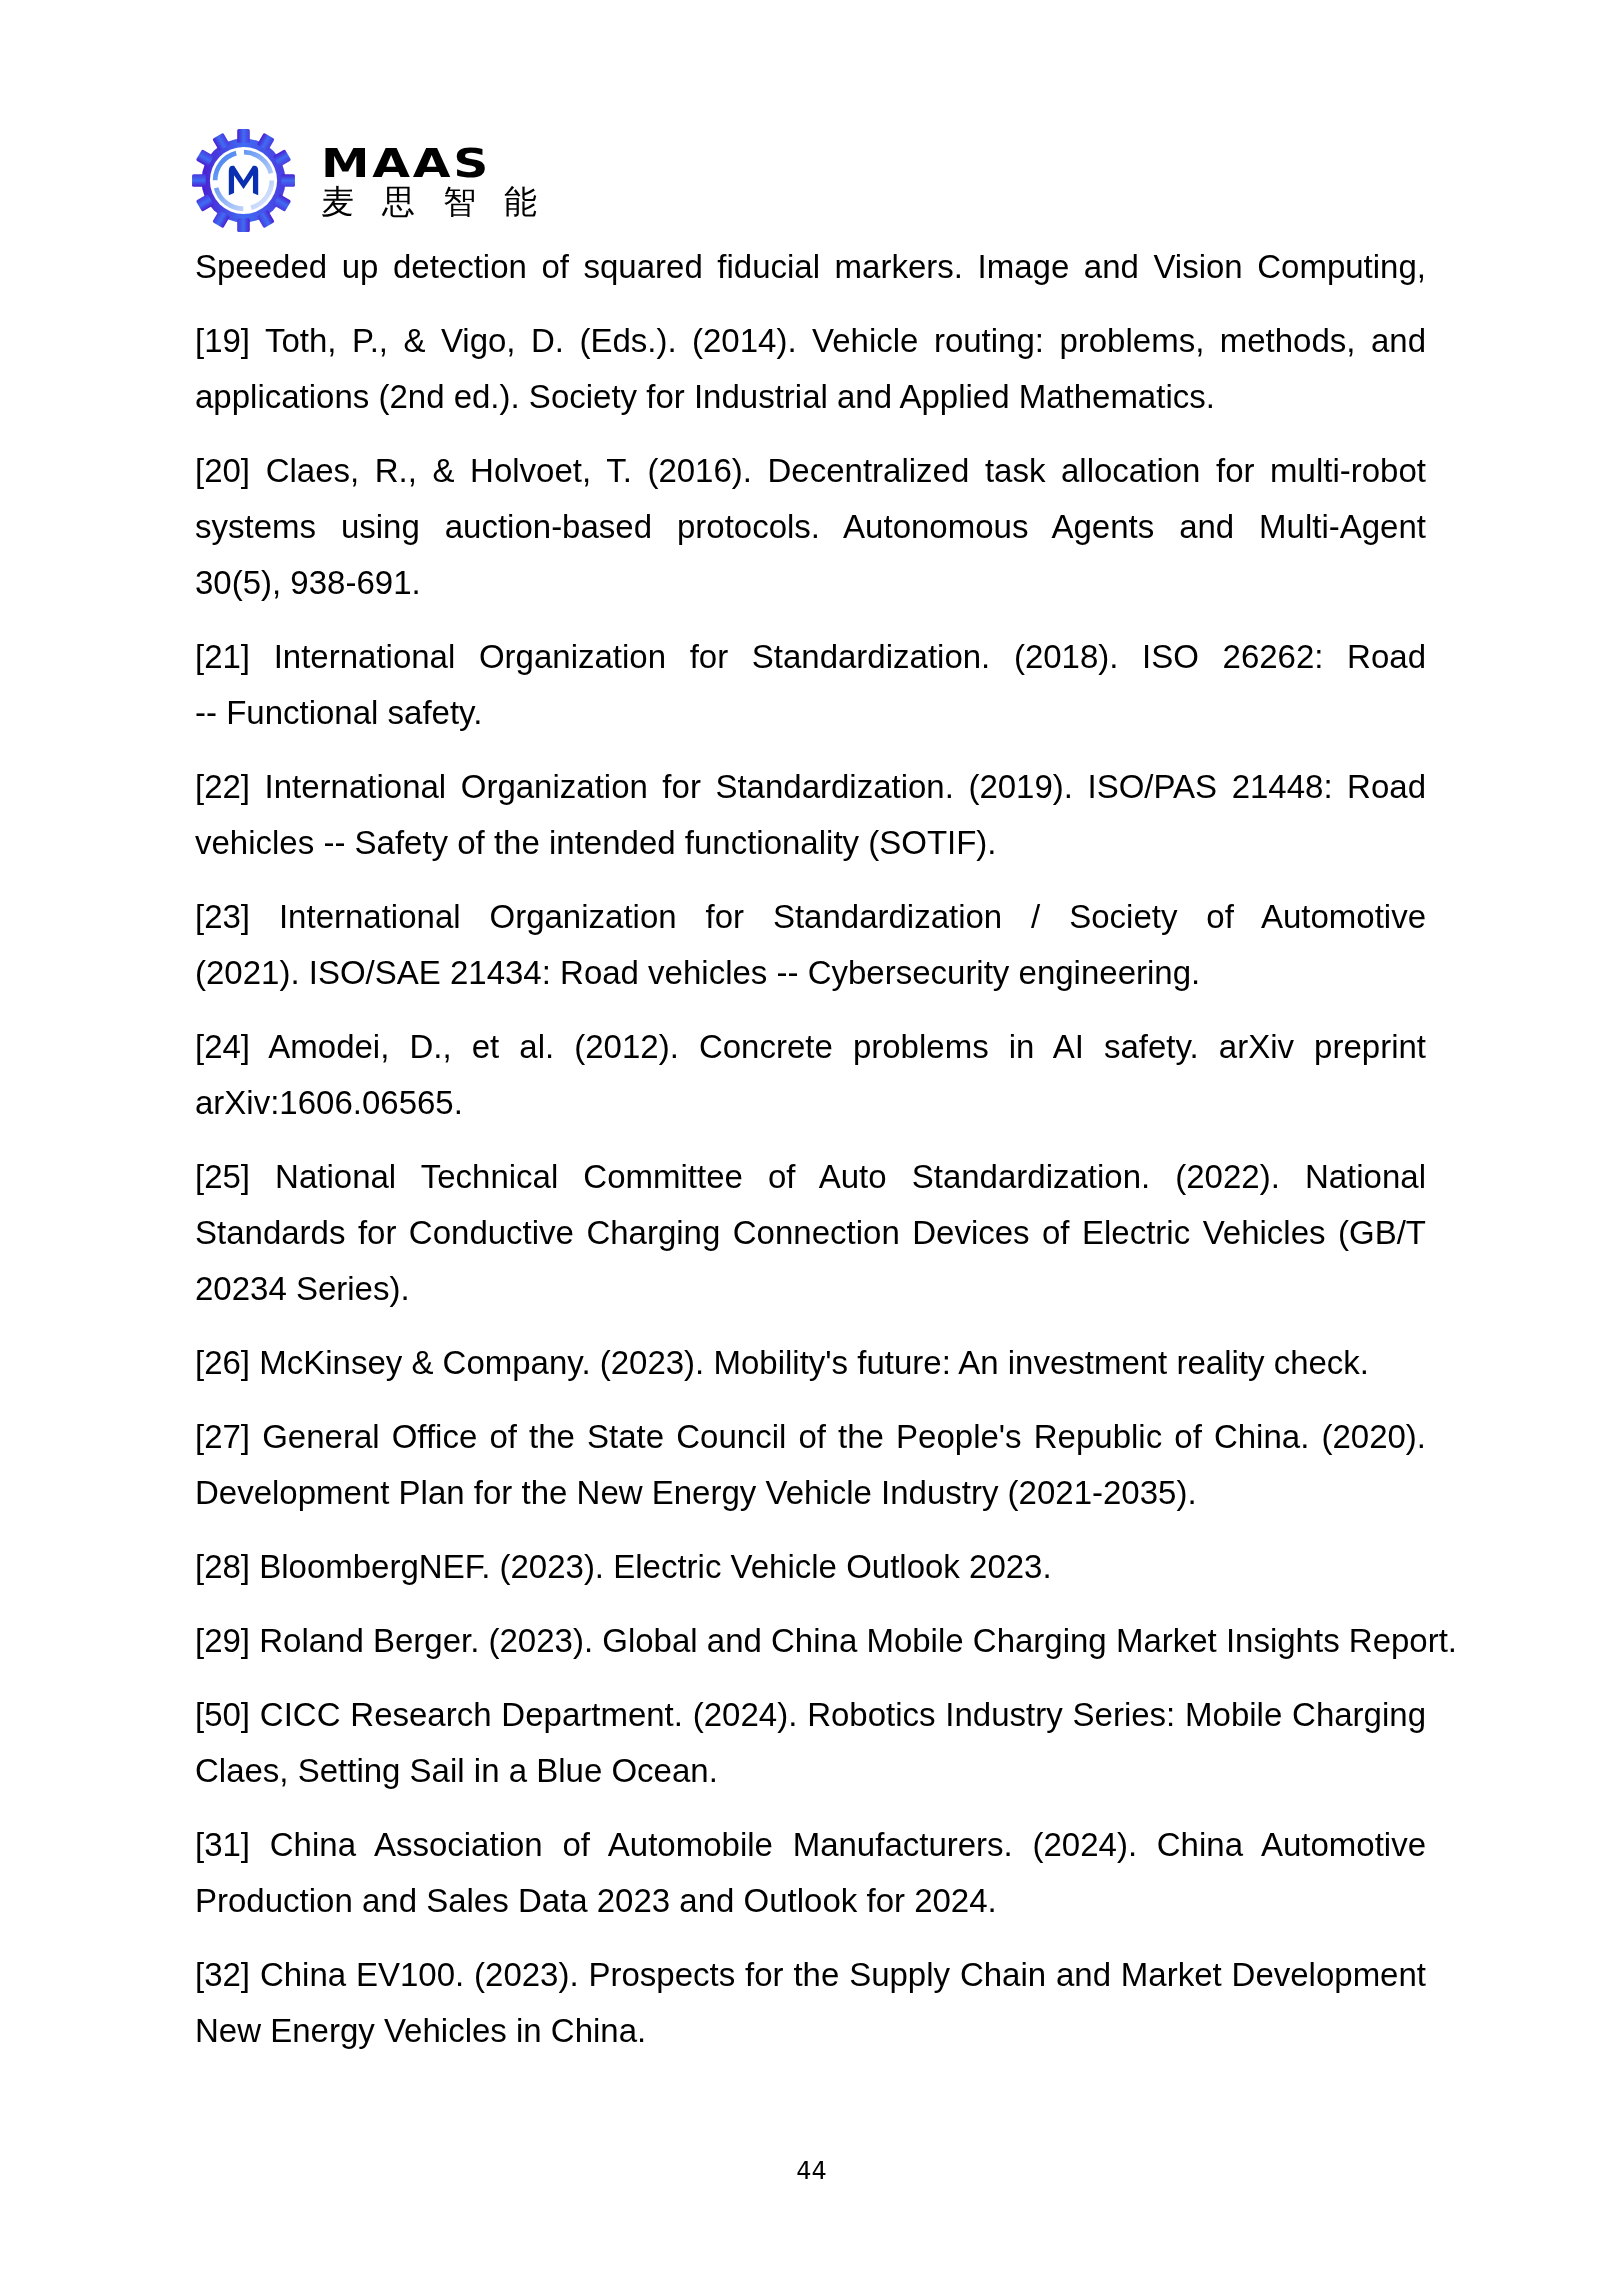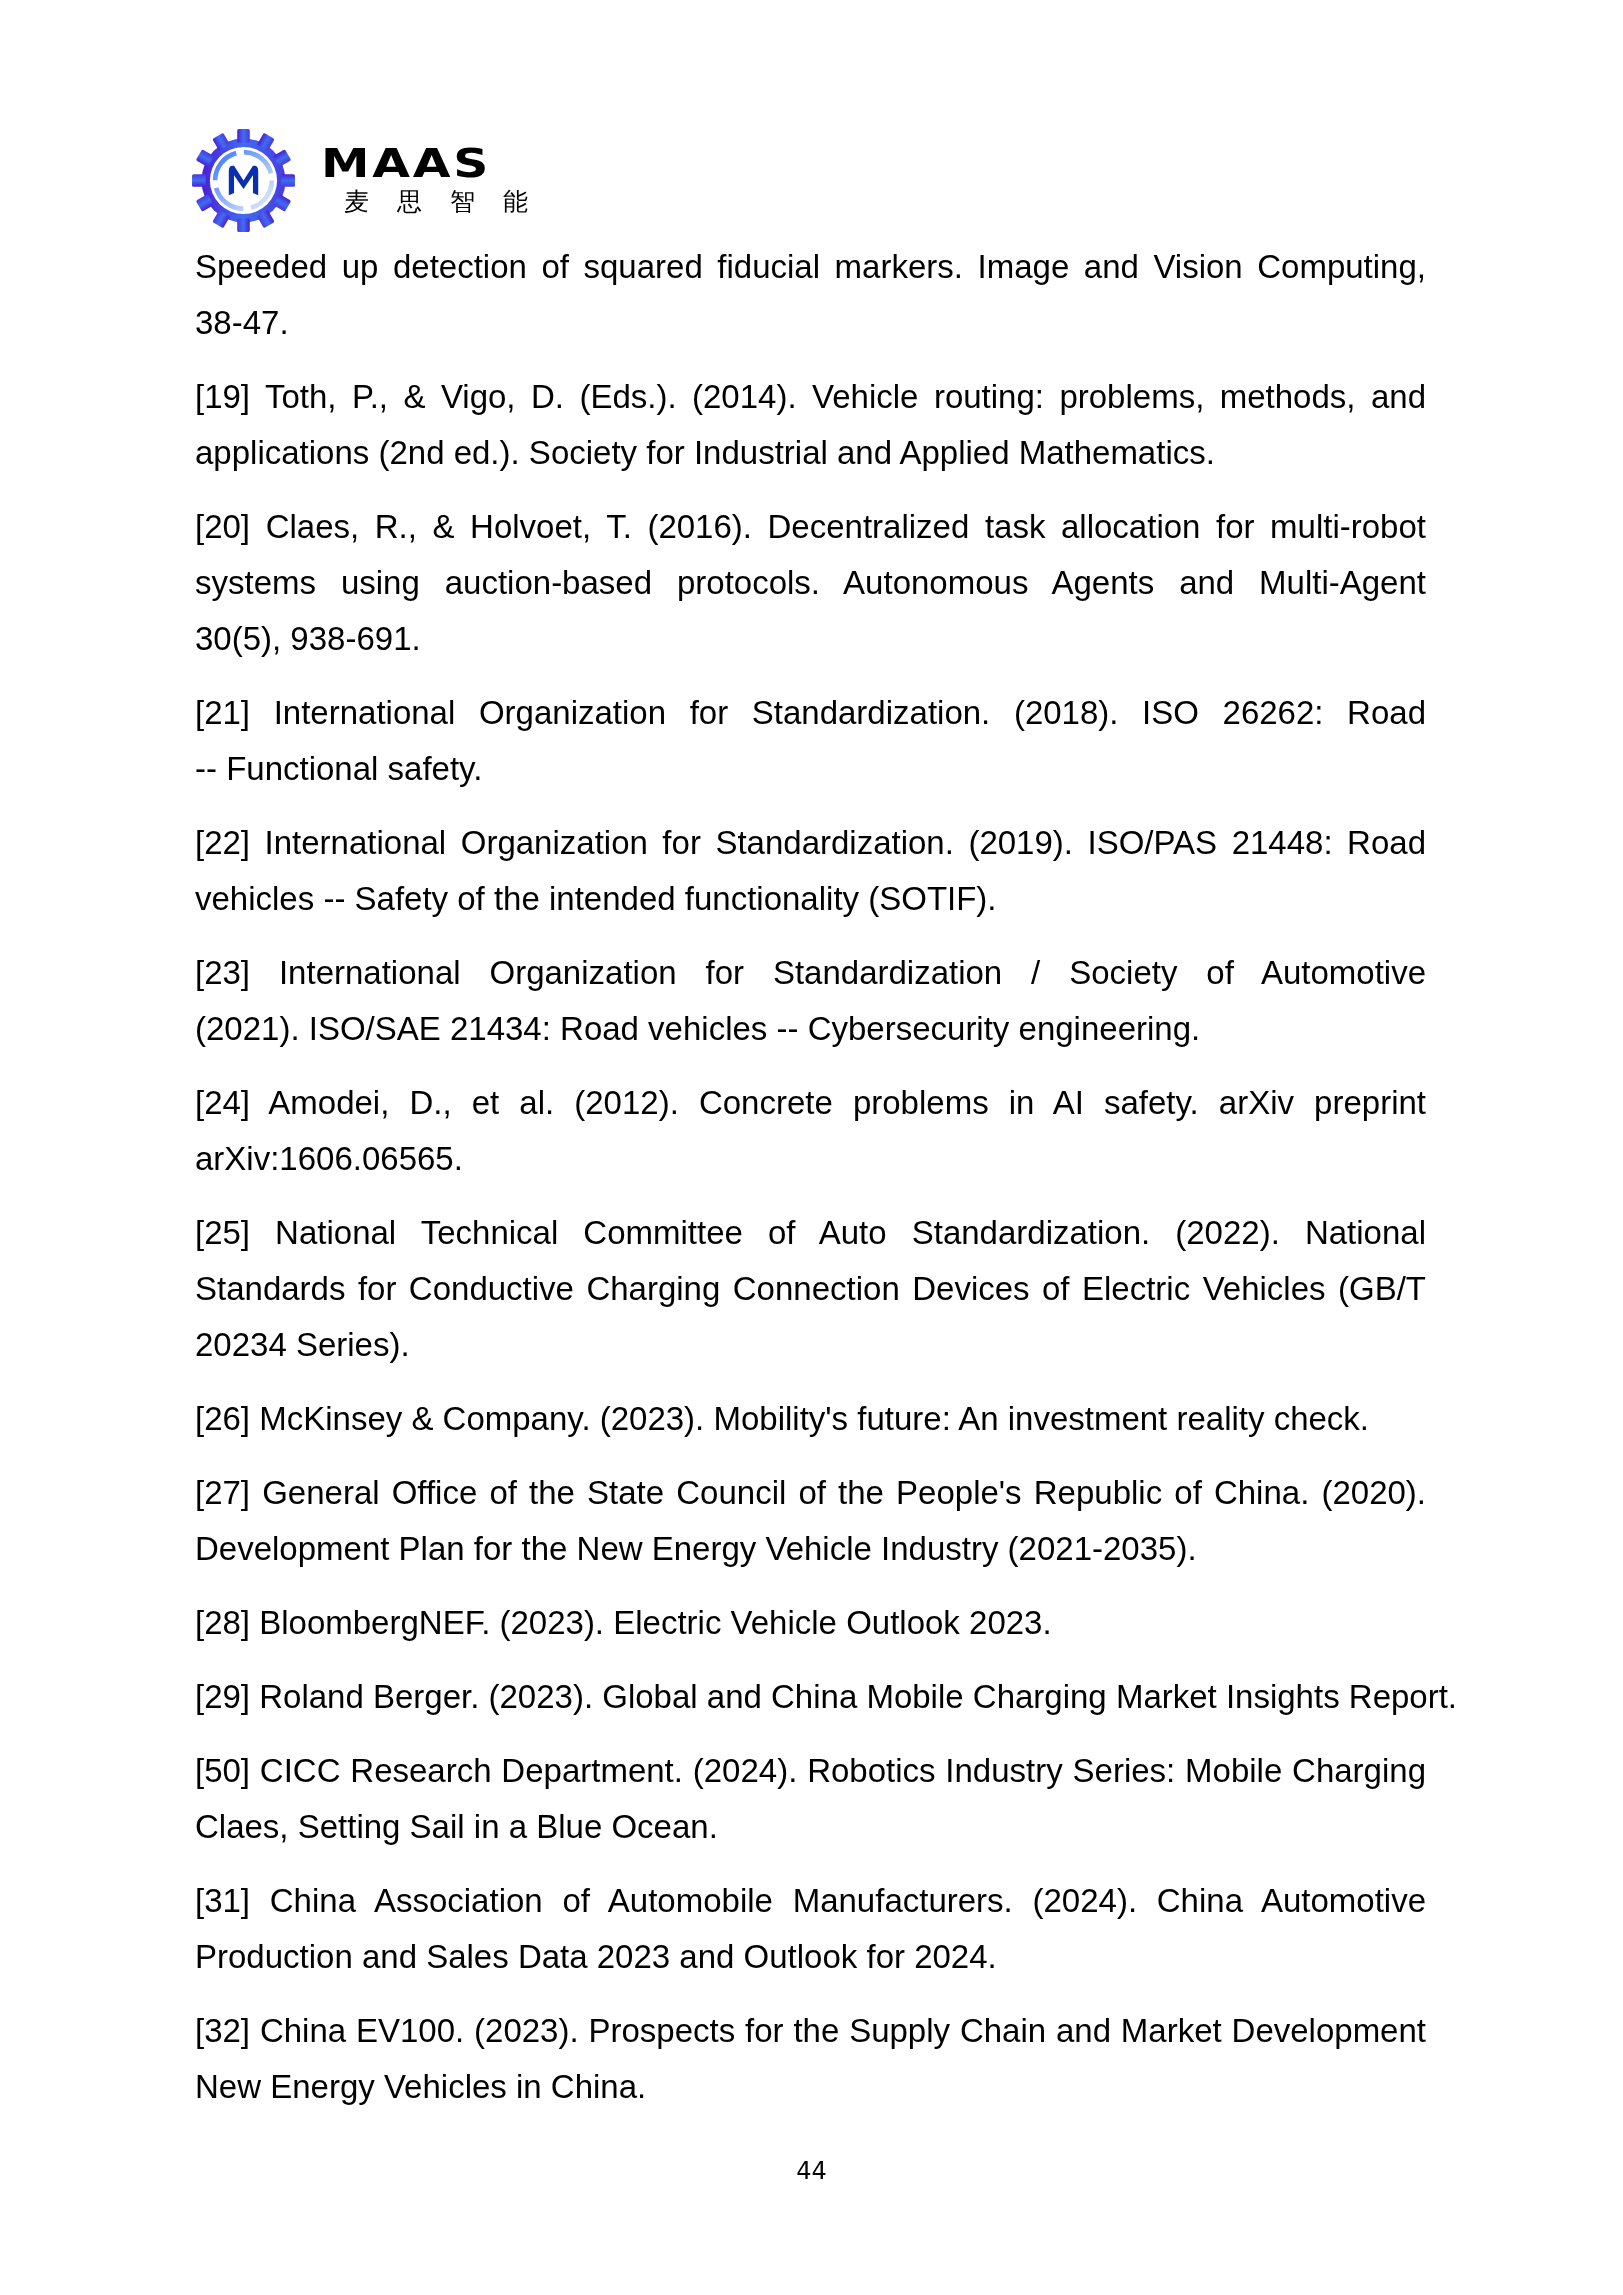--- a/index.html
+++ b/index.html
@@ -9,22 +9,22 @@
   .gear { position: absolute; left: 0; top: 0; width: 105px; height: 105px; }
   .brand-en {
     position: absolute; left: 130px; top: 16.4px;
     font-family: "DejaVu Sans", sans-serif; font-weight: bold;
     font-size: 39px; line-height: 39px; letter-spacing: 2.2px; color: #000;
     transform: scaleX(1.25); transform-origin: left top;
   }
   .brand-cn {
     position: absolute; left: 130px; top: 60px;
     font-family: "DejaVu Sans", sans-serif;
-    font-size: 25px; line-height: 27px; color: #000;
-    letter-spacing: 28px; white-space: nowrap; margin-left: 23px;
+    font-size: 33px; line-height: 27px; color: #000;
+    letter-spacing: 28px; white-space: nowrap;
   }
   .refs {
     position: absolute; left: 195px; top: 239px; width: 1231px;
     font-family: "Liberation Sans", sans-serif; font-size: 33px; color: #000;
   }
   .ref { margin: 0 0 18px 0; }
   .line { display: block; height: 56px; line-height: 56px; white-space: nowrap; }
   .line.j { text-align: justify; text-align-last: justify; white-space: normal; overflow: hidden; }
   .pagenum {
     position: absolute; left: 0; width: 1623px; top: 2159px; text-align: center;
@@ -71,21 +71,20 @@
       <circle cx="100" cy="100" r="46" fill="#ffffff"></circle>
       <path d="M72 128 V82 Q72 70 82 72 L100 100 L118 72 Q128 70 128 82 V128 L118 124 V90 L100 116 L82 90 V124 Z" fill="#0a2fb0"></path>
     </svg>
     <div class="brand-en">MAAS</div>
     <div class="brand-cn">麦思智能</div>
   </div>
 
   <div class="refs" id="refs">
       <div class="ref">
         <span class="line j">Speeded up detection of squared fiducial markers. Image and Vision Computing, 76,</span>
-        <span class="line">38-47.</span>
       </div>
       <div class="ref">
         <span class="line j">[19] Toth, P., &amp; Vigo, D. (Eds.). (2014). Vehicle routing: problems, methods, and</span>
         <span class="line">applications (2nd ed.). Society for Industrial and Applied Mathematics.</span>
       </div>
       <div class="ref">
         <span class="line j">[20] Claes, R., &amp; Holvoet, T. (2016). Decentralized task allocation for multi-robot</span>
         <span class="line j">systems using auction-based protocols. Autonomous Agents and Multi-Agent Systems,</span>
         <span class="line">30(5), 938-691.</span>
       </div>

